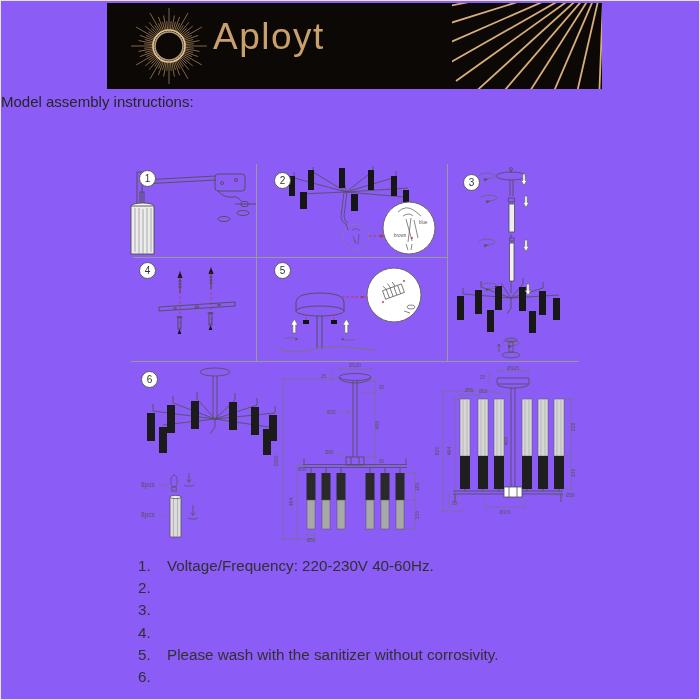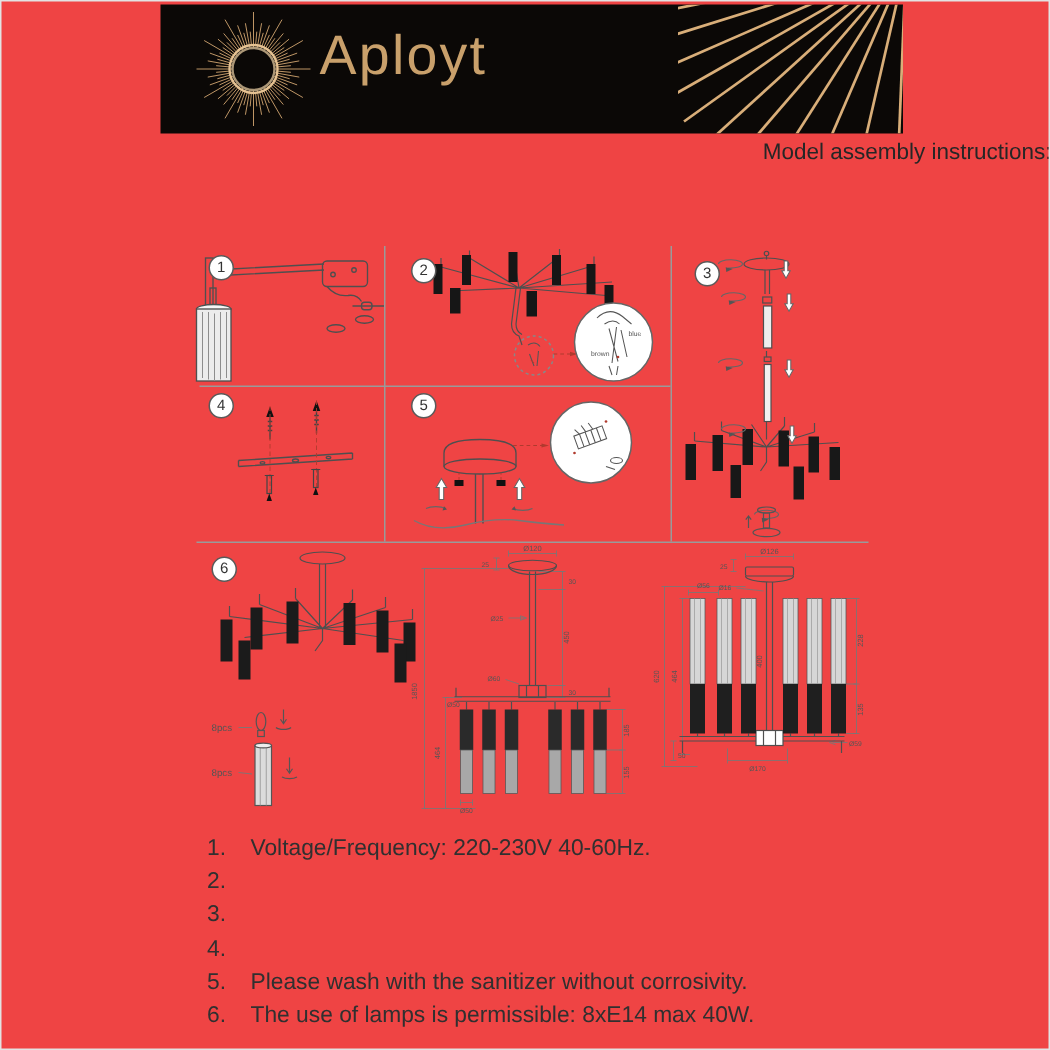--- a/index.html
+++ b/index.html
@@ -1,24 +1,24 @@
 <!DOCTYPE html>
 <html><head>
 <meta charset="utf-8">
 <style>
   html,body{margin:0;padding:0;background:#fff;}
-  .page{position:relative;width:700px;height:700px;background:#ef4444;overflow:hidden;
+  .page{position:relative;width:700px;height:700px;background:#8b5cf6;overflow:hidden;
         font-family:"Liberation Sans",sans-serif;box-sizing:border-box;border:1px solid #e3e3e3;}
   
   .header{position:absolute;left:106px;top:2px;width:495px;height:86px;background:#0b0806;overflow:hidden;}
   .brand{position:absolute;left:106px;top:13px;font-size:37px;font-weight:300;letter-spacing:1.5px;color:#c9a06b;}
   .logo-svg{position:absolute;left:20px;top:2px;}
   .rays-svg{position:absolute;right:0;top:0;}
   
-  .titleblk{position:absolute;left:0;top:92px;width:700px;text-align:right;color:#262626;}
+  .titleblk{position:absolute;left:0;top:92px;width:700px;text-align:left;color:#262626;}
   .titleblk .l1{font-size:15px;font-weight:500;}
   .titleblk .l2{font-size:15px;font-weight:500;margin-top:2px;}
   
   .grid{position:absolute;left:122px;top:155px;width:456px;height:390px;}
   .gline{position:absolute;background:#9a9a9a;}
   .panel{position:absolute;}
   .badge{position:absolute;width:15px;height:15px;border:1px solid #5a5a5a;border-radius:50%;
          font-size:10px;line-height:15px;text-align:center;color:#333;background:#fff;z-index:2;}
   .panel svg{position:absolute;left:0;top:0;}
   svg text{font-family:"Liberation Sans",sans-serif;fill:#555;}
@@ -495,17 +495,16 @@
     </div>
     <div class="row">
       <span class="num">4.</span>
     </div>
     <div class="row">
       <span class="num">5.</span>
       <span>Please wash with the sanitizer without corrosivity.</span>
     </div>
     <div class="row">
       <span class="num">6.</span>
-      <span>The use of lamps is permissible: 8xE14 max 40W.</span>
     </div>
   </div>
 
 </div>
 
 </body></html>

